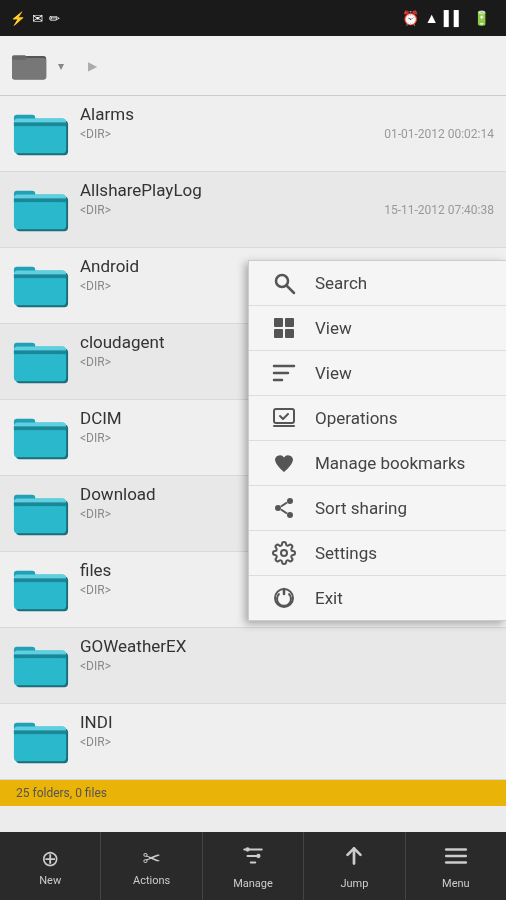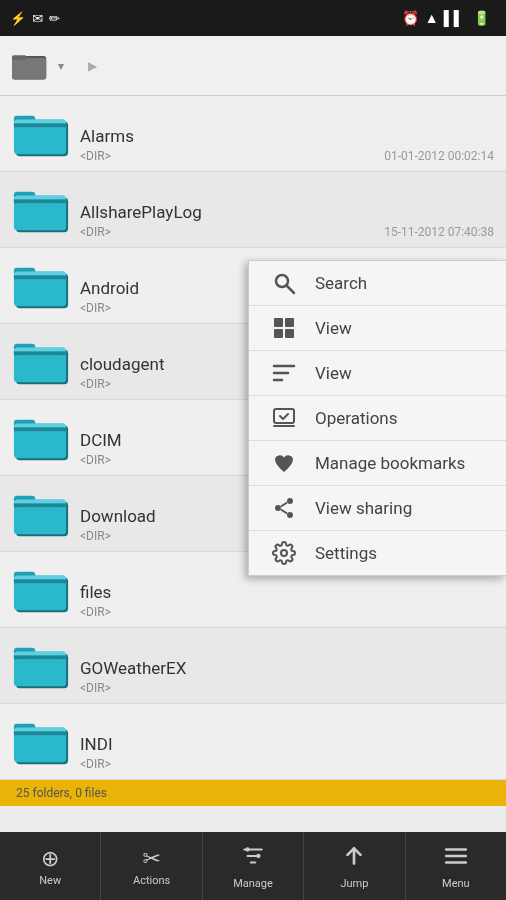--- a/index.html
+++ b/index.html
@@ -50,21 +50,21 @@
 
     
     #file-list {
       width: 100%;
       height: 752px; 
       overflow-y: auto;
       background: #ececec;
     }
     .file-item {
       display: flex;
-      align-items: flex-end;
+      align-items: flex-start;
       padding: 8px 12px;
       border-bottom: 1px solid #d8d8d8;
       background: #efefef;
       min-height: 76px;
     }
     .file-item:nth-child(even) { background: #e8e8e8; }
     .file-folder-icon {
       width: 58px;
       height: 58px;
       flex-shrink: 0;
@@ -434,24 +434,34 @@
     <div class="menu-item">
       <div class="menu-icon">
         <svg viewBox="0 0 24 24" width="24" height="24">
           <circle cx="18" cy="5" r="3" fill="#555"></circle>
           <circle cx="6" cy="12" r="3" fill="#555"></circle>
           <circle cx="18" cy="19" r="3" fill="#555"></circle>
           <line x1="15" y1="6.5" x2="9" y2="10.5" stroke="#555" stroke-width="2"></line>
           <line x1="9" y1="13.5" x2="15" y2="17.5" stroke="#555" stroke-width="2"></line>
         </svg>
       </div>
-      <span class="menu-label">View sharing</span>
+      <span class="menu-label">Sort sharing</span>
     </div>
     <div class="menu-item">
       <div class="menu-icon">
         <svg viewBox="0 0 24 24" width="24" height="24">
           <circle cx="12" cy="12" r="3" fill="none" stroke="#555" stroke-width="2"></circle>
           <path d="M19.4 15a1.65 1.65 0 0 0 .33 1.82l.06.06a2 2 0 0 1-2.83 2.83l-.06-.06a1.65 1.65 0 0 0-1.82-.33 1.65 1.65 0 0 0-1 1.51V21a2 2 0 0 1-4 0v-.09A1.65 1.65 0 0 0 9 19.4a1.65 1.65 0 0 0-1.82.33l-.06.06a2 2 0 0 1-2.83-2.83l.06-.06A1.65 1.65 0 0 0 4.68 15a1.65 1.65 0 0 0-1.51-1H3a2 2 0 0 1 0-4h.09A1.65 1.65 0 0 0 4.6 9a1.65 1.65 0 0 0-.33-1.82l-.06-.06a2 2 0 0 1 2.83-2.83l.06.06A1.65 1.65 0 0 0 9 4.68a1.65 1.65 0 0 0 1-1.51V3a2 2 0 0 1 4 0v.09a1.65 1.65 0 0 0 1 1.51 1.65 1.65 0 0 0 1.82-.33l.06-.06a2 2 0 0 1 2.83 2.83l-.06.06A1.65 1.65 0 0 0 19.4 9a1.65 1.65 0 0 0 1.51 1H21a2 2 0 0 1 0 4h-.09a1.65 1.65 0 0 0-1.51 1z" fill="none" stroke="#555" stroke-width="2"></path>
         </svg>
       </div>
       <span class="menu-label">Settings</span>
     </div>
+    <div class="menu-item">
+      <div class="menu-icon">
+        <svg viewBox="0 0 24 24" width="24" height="24">
+          <circle cx="12" cy="12" r="9" fill="none" stroke="#555" stroke-width="2"></circle>
+          <line x1="12" y1="3" x2="12" y2="8" stroke="#555" stroke-width="2.5" stroke-linecap="round"></line>
+          <path d="M7.5 7.5 A7 7 0 1 0 16.5 7.5" fill="none" stroke="#555" stroke-width="2"></path>
+        </svg>
+      </div>
+      <span class="menu-label">Exit</span>
+    </div>
   </div>
 
 </body></html>

